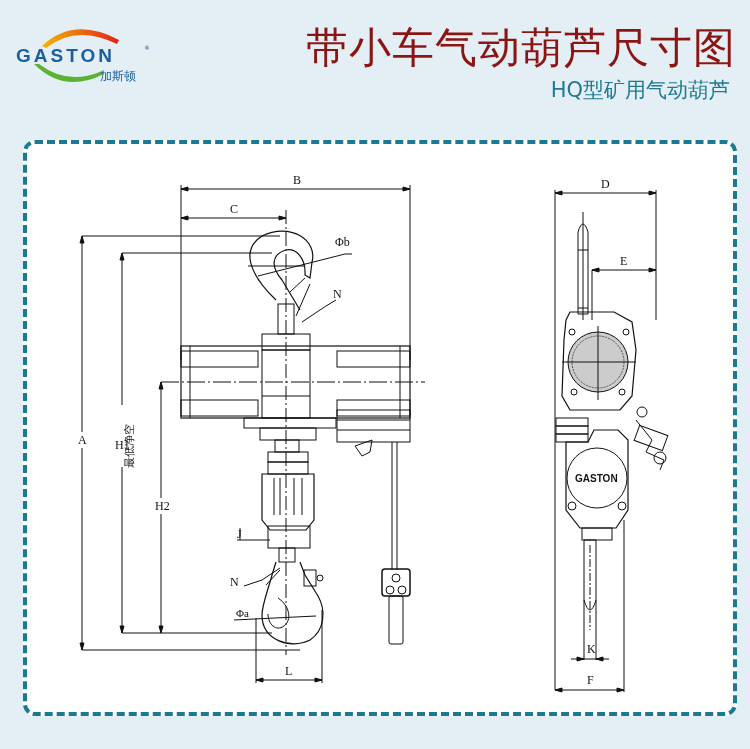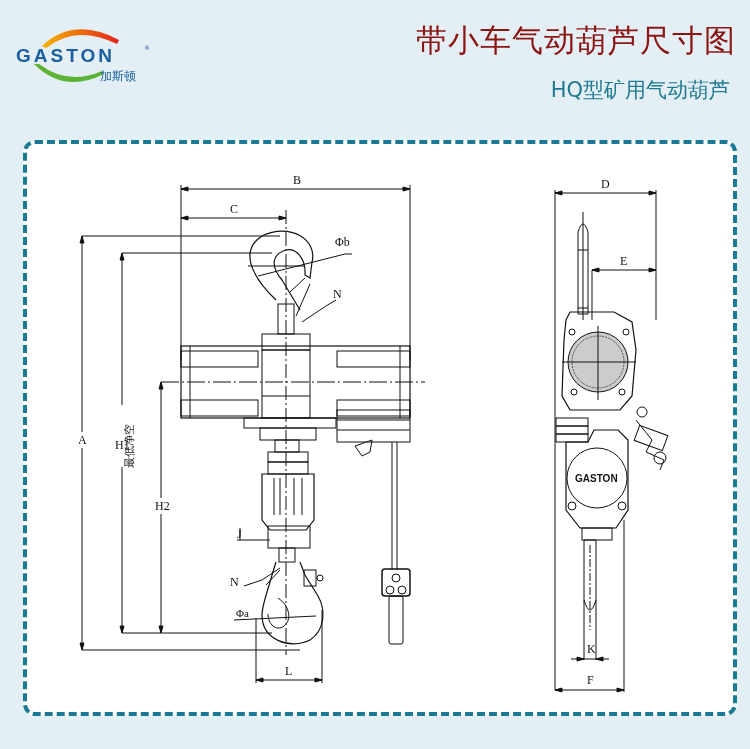--- a/index.html
+++ b/index.html
@@ -2,21 +2,21 @@
 <html><head>
 <meta charset="utf-8">
 <style>
   html, body { margin:0; padding:0; }
   body {
     width:750px; height:749px; background:#e4eff5; position:relative; overflow:hidden;
     font-family: "DejaVu Sans", sans-serif;
   }
   .logo { position:absolute; left:14px; top:18px; width:140px; height:66px; }
   .title {
-    position:absolute; right:14px; top:20px; font-size:31px; color:#8b1512;
+    position:absolute; right:14px; top:20px; font-size:42px; color:#8b1512;
     letter-spacing:1px; white-space:nowrap;
   }
   .subtitle {
     position:absolute; right:20px; top:76px; font-size:21px; color:#1f7a91;
     white-space:nowrap;
   }
   .frame {
     position:absolute; left:23px; top:140px; width:706px; height:568px;
     background:#ffffff; border:4px dashed #1b7a93; border-radius:12px;
   }

